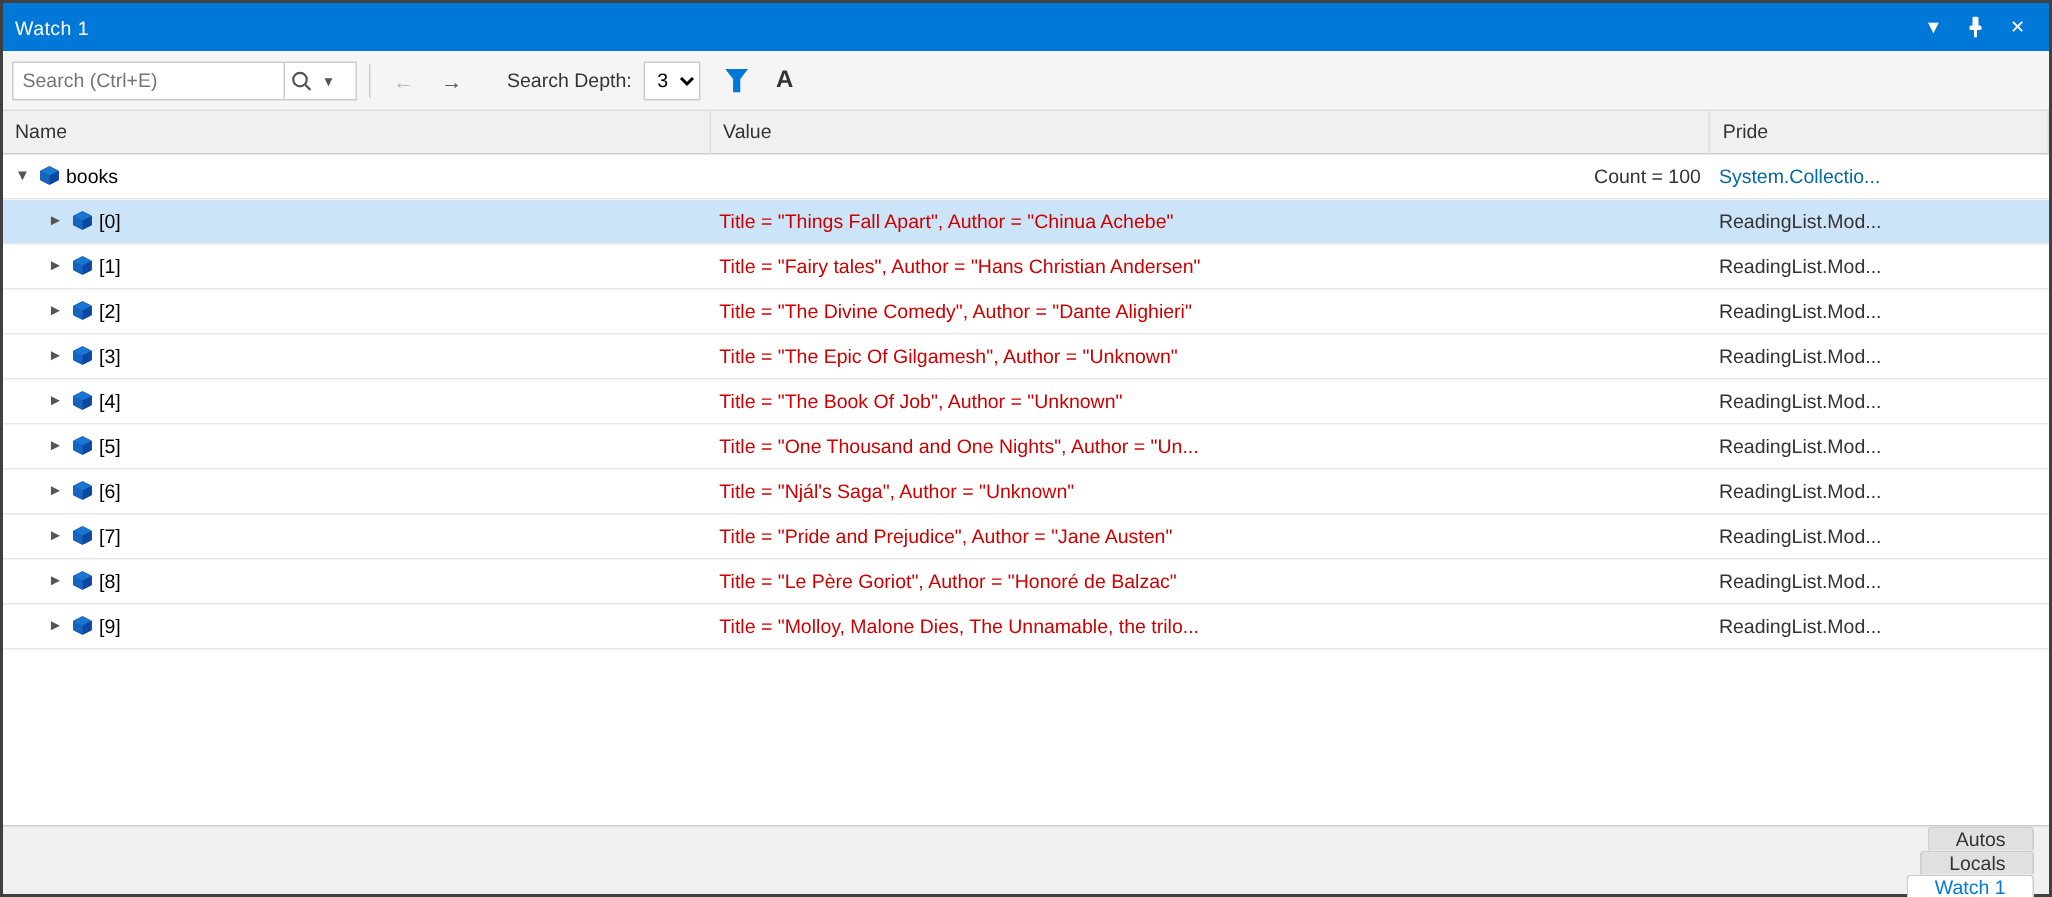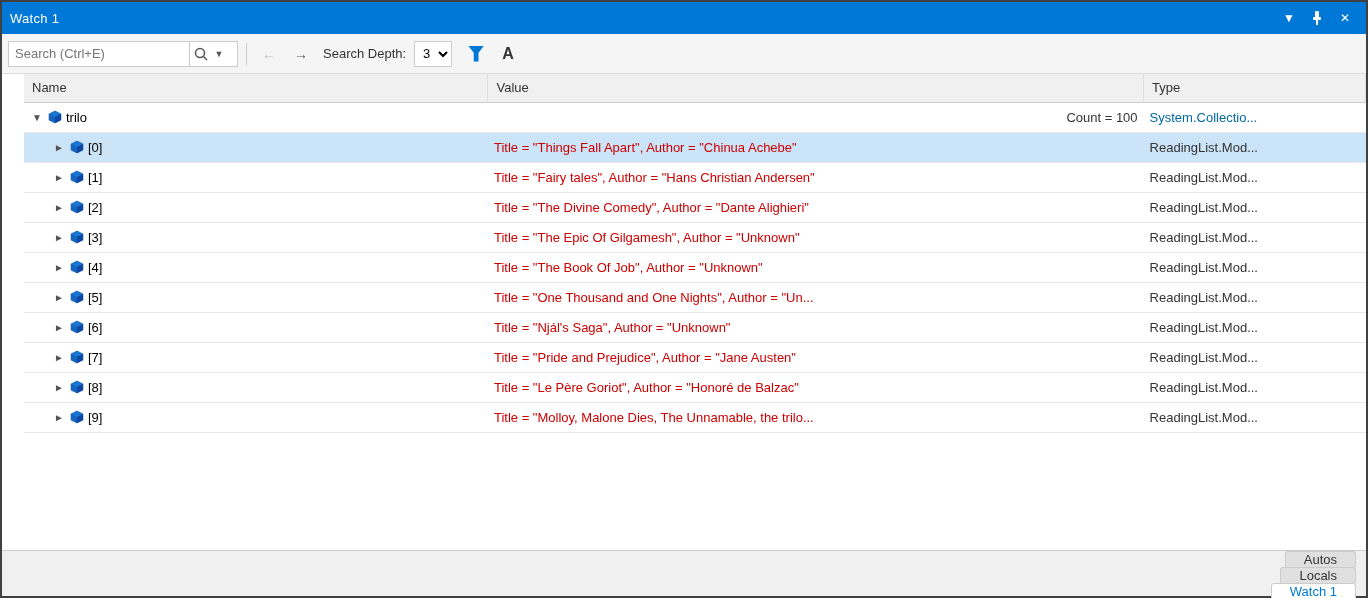--- a/index.html
+++ b/index.html
@@ -119,21 +119,21 @@
       display: flex;
       align-items: center;
       justify-content: center;
       color: #555;
       font-size: 14px;
     }
     .toolbar-nav-btn.disabled { color: #bbb; cursor: default; }
     .search-depth-label {
       font-size: 13px;
       color: #333;
-      margin-left: 4px;
+      margin-left: 19px;
     }
     .depth-select {
       height: 26px;
       border: 1px solid #ccc;
       padding: 0 4px;
       font-size: 13px;
       background: #fff;
       cursor: pointer;
       margin-left: 4px;
     }
@@ -167,21 +167,20 @@
       font-weight: bold;
       color: #333;
     }
 
     
     .table-container {
       flex: 1;
       overflow-y: auto;
       overflow-x: hidden;
       position: relative;
-      padding-left: 22px;
     }
     .data-table {
       width: 100%;
       border-collapse: collapse;
       table-layout: fixed;
     }
     .data-table thead tr {
       background: #f0f0f0;
       border-bottom: 1px solid #ccc;
     }
@@ -329,37 +328,37 @@
 
     <button class="font-btn">A</button>
   </div>
 
   <div class="table-container">
     <table class="data-table">
       <thead>
         <tr>
           <th class="col-name">Name</th>
           <th class="col-value">Value</th>
-          <th class="col-type">Type</th>
+          <th class="col-type">Pride</th>
         </tr>
       </thead>
       <tbody id="table-body">
       <tr>
             <td>
               <div class="cell-name" style="padding-left: 0px;">
                 <span class="expand-arrow">▼</span>
                 <span class="cube-icon">
                   <svg width="14" height="14" viewBox="0 0 14 14">
       <polygon points="7,1 13,4 13,10 7,13 1,10 1,4" fill="#1565c0" stroke="#0d47a1" stroke-width="0.5"></polygon>
       <polygon points="7,1 13,4 7,7 1,4" fill="#1976d2"></polygon>
       <polygon points="7,7 13,4 13,10 7,13" fill="#0d47a1"></polygon>
       <polygon points="7,7 1,4 1,10 7,13" fill="#1565c0"></polygon>
     </svg>
                 </span>
-                <span>trilo</span>
+                <span>books</span>
               </div>
             </td>
             <td style="color: rgb(51, 51, 51); overflow: hidden; white-space: nowrap; text-overflow: ellipsis; text-align: right;">Count = 100</td>
             <td style="color: #0369a1;">System.Collectio...</td>
           </tr>
           <tr class="selected">
             <td>
               <div class="cell-name" style="padding-left: 22px;">
                 <span class="expand-arrow">►</span>
                 <span class="cube-icon">

